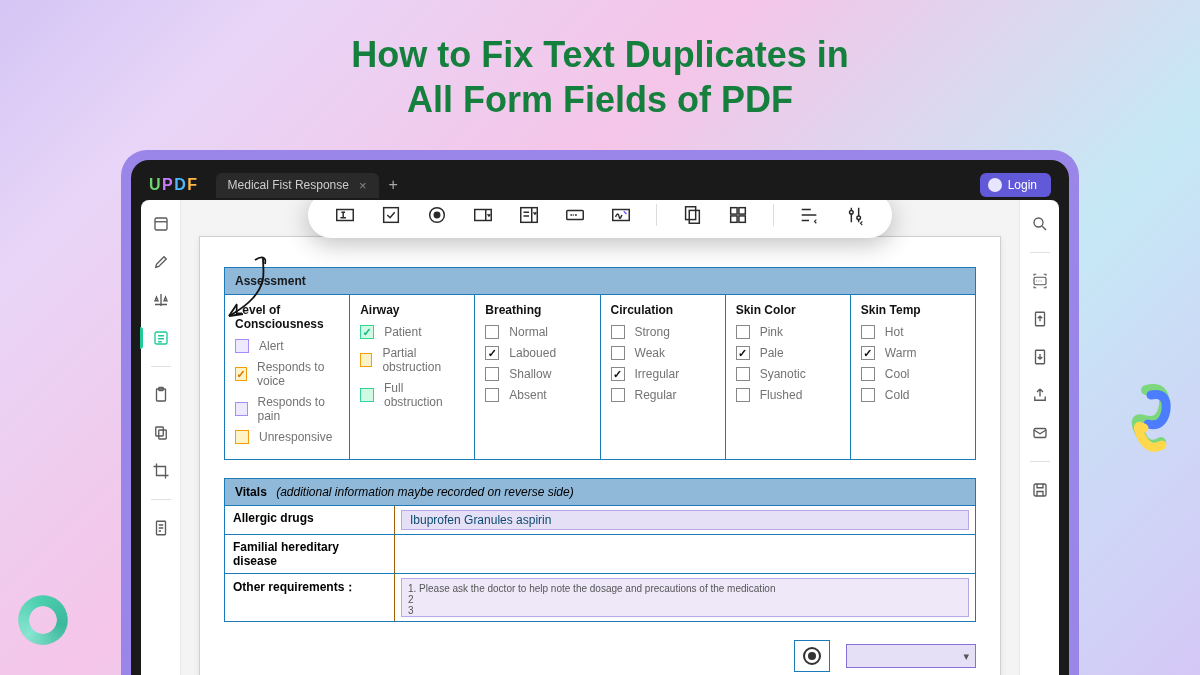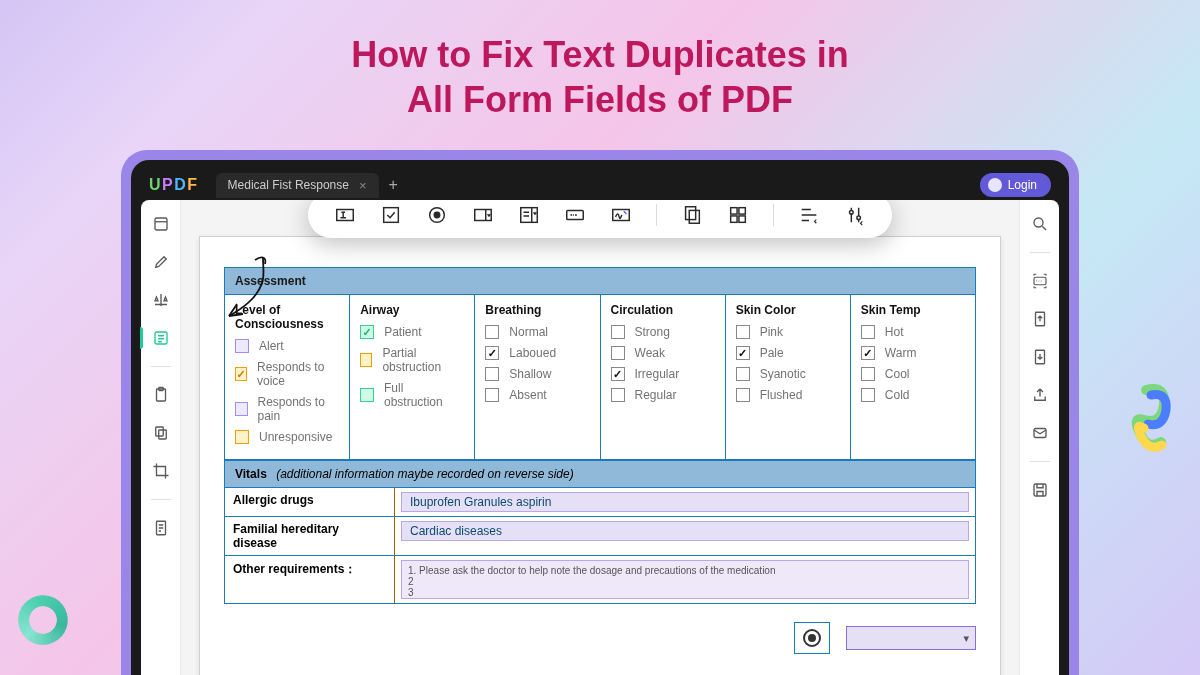--- a/index.html
+++ b/index.html
@@ -4,21 +4,21 @@
 <style>
 * { margin: 0; padding: 0; box-sizing: border-box; }
 body {
   width: 1200px; height: 675px;
   background: linear-gradient(135deg, #d4c5f5 0%, #e8d5f7 15%, #f5c5e8 40%, #c5e8f5 70%, #d5c8f7 100%);
   font-family: -apple-system, BlinkMacSystemFont, "Segoe UI", Arial, sans-serif;
   position: relative; overflow: hidden;
 }
 .hero-title {
   text-align: center; padding-top: 32px;
-  font-size: 36px; font-weight: 800; color: #be185d; line-height: 1.25;
+  font-size: 36px; font-weight: 800; color: #15803d; line-height: 1.25;
 }
 .device-frame {
   position: absolute; left: 121px; top: 150px; width: 958px; height: 600px;
   background: #9a85e8; border-radius: 26px; padding: 10px;
 }
 .bezel {
   width: 100%; height: 100%; background: #1a1a1a; border-radius: 18px; padding: 10px 10px 0 10px;
 }
 .topbar {
   display: flex; align-items: center; height: 30px; padding: 0 8px;
@@ -26,21 +26,21 @@
 .logo { display: flex; gap: 1px; font-weight: 900; font-size: 16px; letter-spacing: 0.5px; }
 .logo span:nth-child(1){color:#6fd36f}.logo span:nth-child(2){color:#c77dff}.logo span:nth-child(3){color:#4db8ff}.logo span:nth-child(4){color:#ffb84d}
 .tab {
   margin-left: 18px; background: #2a2a2a; color: #ccc; font-size: 12px; padding: 5px 12px;
   border-radius: 6px 6px 0 0; display: flex; align-items: center; gap: 10px;
 }
 .tab .close { color: #888; font-size: 13px; cursor: pointer; }
 .plus-tab { color: #aaa; margin-left: 10px; font-size: 16px; }
 .login-btn {
   margin-left: auto; background: #6159d8; color: #fff; font-size: 12px;
-  padding: 5px 14px 5px 8px; border-radius: 12px; display: flex; align-items: center; gap: 6px;
+  padding: 5px 14px 5px 8px; border-radius: 6px; display: flex; align-items: center; gap: 6px;
 }
 .login-btn .avatar-dot { width: 14px; height: 14px; background: #e7e5ff; border-radius: 50%; }
 .app-body {
   background: #fff; border-radius: 8px; height: calc(100% - 30px);
   display: flex; position: relative;
 }
 .sidebar-left, .sidebar-right {
   width: 40px; display: flex; flex-direction: column; align-items: center;
   padding-top: 14px; gap: 18px;
 }
@@ -85,21 +85,21 @@
 .chk {
   width: 14px; height: 14px; border: 1.5px solid #888; background: #fff;
   display: inline-flex; align-items: center; justify-content: center; font-size: 11px; font-weight: 900;
 }
 .chk.purple { border-color: #a78bfa; background: #ede9fe; }
 .chk.yellow { border-color: #f59e0b; background: #fef3c7; }
 .chk.green  { border-color: #34d399; background: #d1fae5; }
 .chk.checked-green::after { content:'✓'; color:#10b981; }
 .chk.checked-yellow::after { content:'✓'; color:#d97706; }
 .chk.checked-black::after { content:'✓'; color:#111; }
-.vitals-box { border: 1px solid #1a7bb8; }
+.vitals-box { border: 1px solid #1a7bb8; margin-top: 18px; }
 .vitals-hdr {
   background: #8fb8d9; font-size: 12px; padding: 6px 10px; border-bottom: 1px solid #1a7bb8;
 }
 .vitals-hdr b { font-weight: 700; }
 .vitals-hdr i { font-style: italic; margin-left: 6px; }
 .vrow { display: flex; border-bottom: 1px solid #1a7bb8; font-size: 12px; }
 .vrow:last-child { border-bottom: none; }
 .vlabel { width: 170px; padding: 5px 8px; font-weight: 700; border-right: 1px solid #a16207; }
 .vfield { flex: 1; padding: 4px 6px; }
 .vinput {
@@ -414,23 +414,20 @@
               <i>(additional information maybe recorded on reverse side)</i>
             </div>
             <div class="vrow">
               <div class="vlabel">Allergic drugs</div>
               <div class="vfield">
                   <div class="vinput">Ibuprofen Granules  aspirin</div>
                 </div>
             </div>
             <div class="vrow">
               <div class="vlabel">Familial hereditary disease</div>
-              <div class="vfield">
-                  <div class="vinput">Cardiac diseases</div>
-                </div>
             </div>
             <div class="vrow">
               <div class="vlabel">Other requirements：</div>
               <div class="vfield">
                   <div class="vtextarea" style="white-space:pre-line">1. Please ask the doctor to help note the dosage and precautions of the medication
 2
 3</div>
                 </div>
             </div>
           </div>

